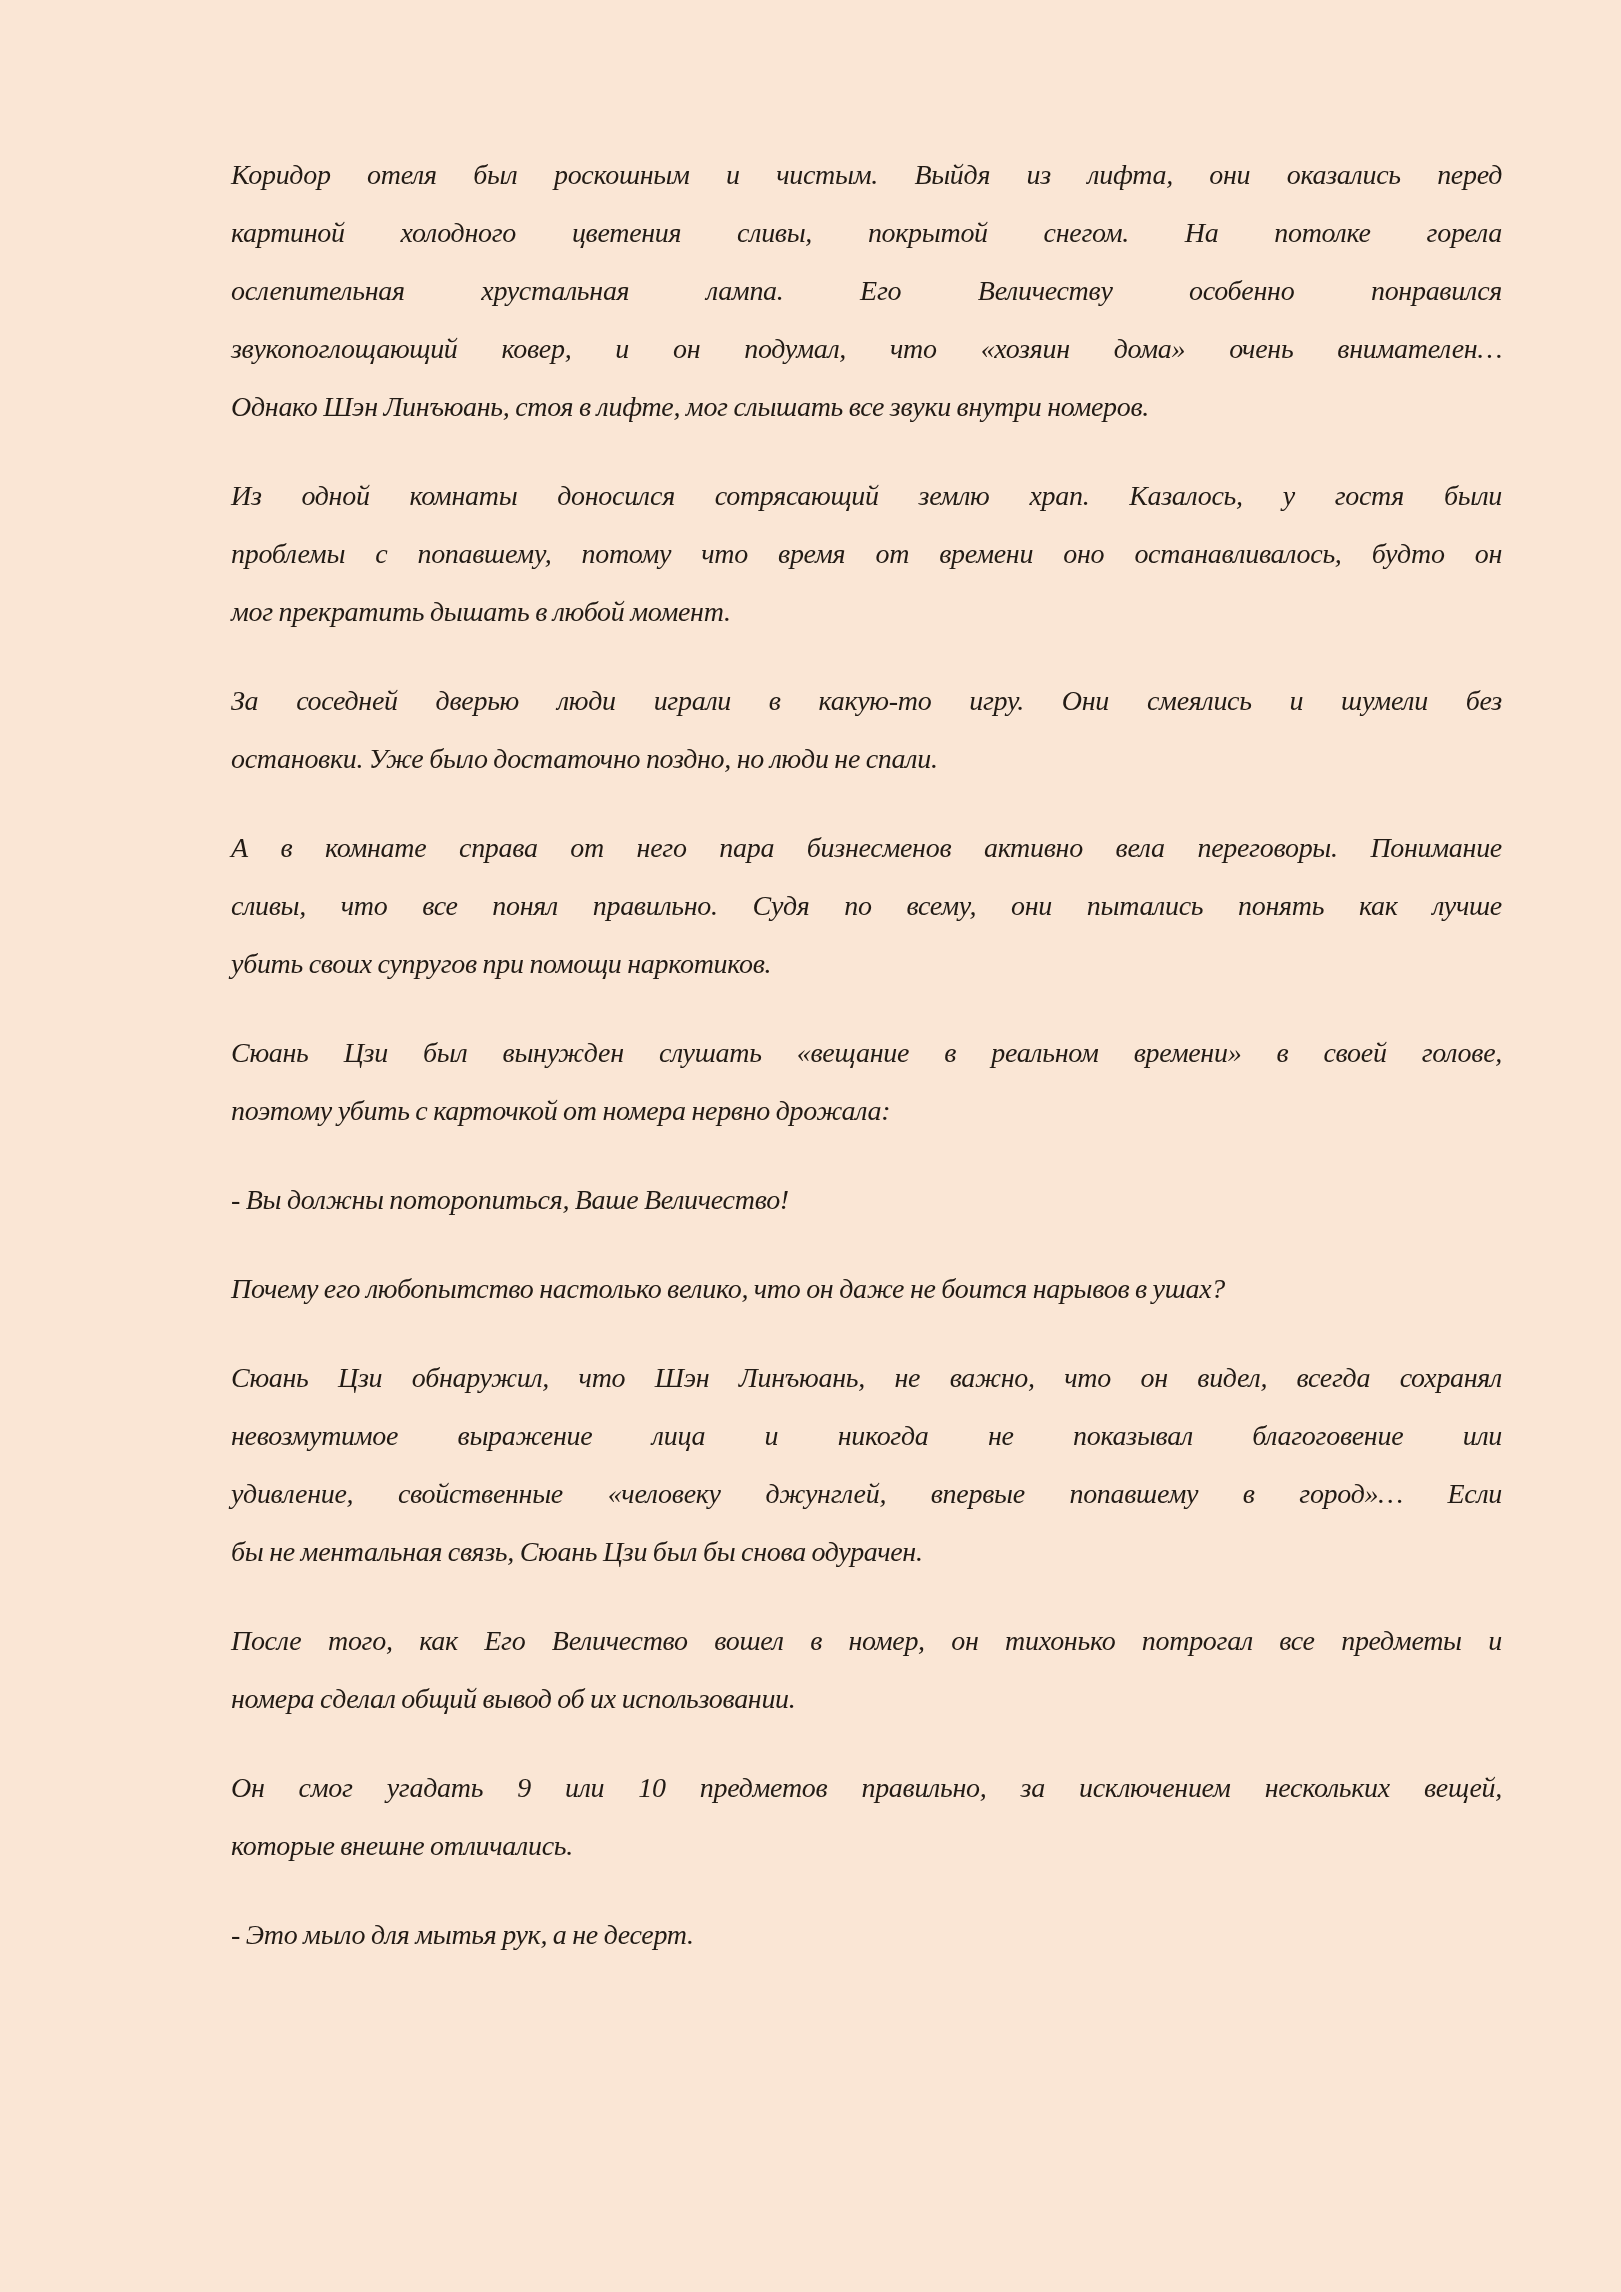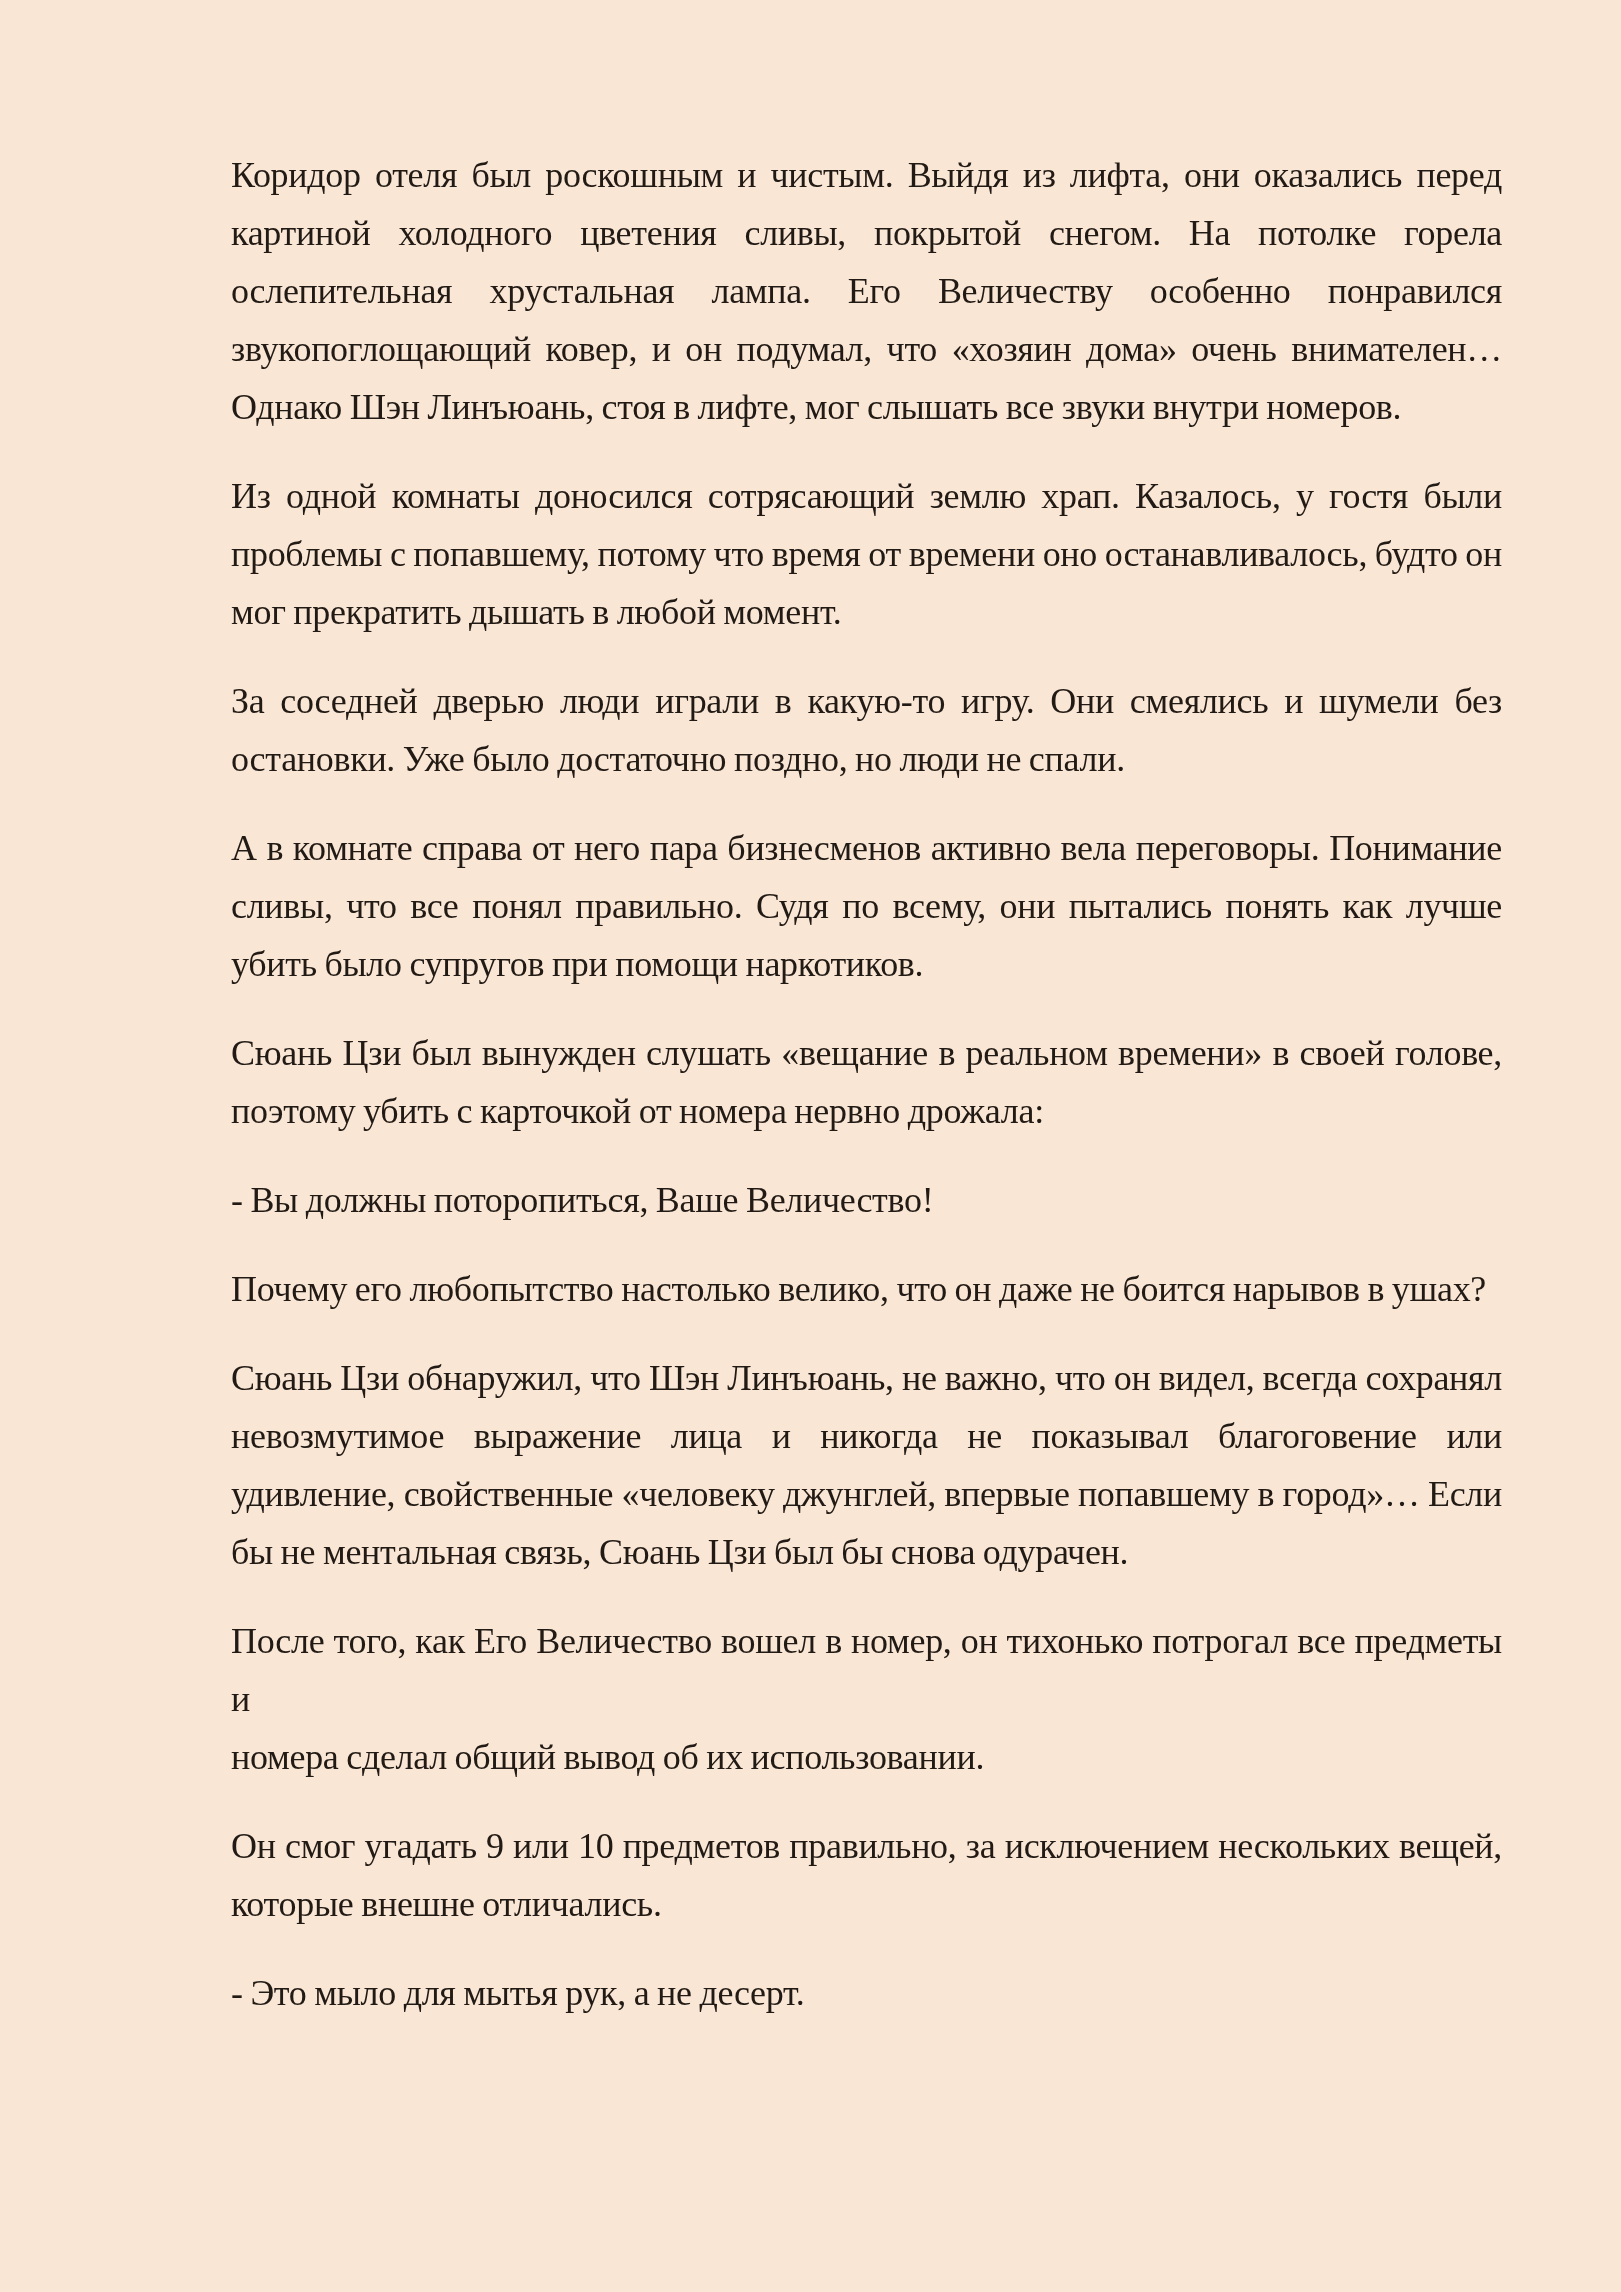--- a/index.html
+++ b/index.html
@@ -22,27 +22,28 @@
   .text-column {
     box-sizing: border-box;
     padding: 146px 119px 0 231px;
     width: 1621px;
   }
   .para {
     margin: 0 0 31px 0;
   }
   .line {
     display: block;
-    font-size: 36px;
+    font-size: 28px;
     line-height: 58px;
     letter-spacing: -0.3px;
     word-spacing: -1px;
     text-align: justify;
     text-align-last: justify;
     white-space: normal;
+    font-style: italic;
   }
   .line.last {
     text-align-last: left;
   }
 </style>
 </head>
 <body>
 
 <div class="page">
   <div class="text-column" id="text-column">
@@ -58,21 +59,21 @@
         <span class="line">проблемы с попавшему, потому что время от времени оно останавливалось, будто он</span>
         <span class="line last">мог прекратить дышать в любой момент.</span>
       </div>
       <div class="para">
         <span class="line">За соседней дверью люди играли в какую-то игру. Они смеялись и шумели без</span>
         <span class="line last">остановки. Уже было достаточно поздно, но люди не спали.</span>
       </div>
       <div class="para">
         <span class="line">А в комнате справа от него пара бизнесменов активно вела переговоры. Понимание</span>
         <span class="line">сливы, что все понял правильно. Судя по всему, они пытались понять как лучше</span>
-        <span class="line last">убить было супругов при помощи наркотиков.</span>
+        <span class="line last">убить своих супругов при помощи наркотиков.</span>
       </div>
       <div class="para">
         <span class="line">Сюань Цзи был вынужден слушать «вещание в реальном времени» в своей голове,</span>
         <span class="line last">поэтому убить с карточкой от номера нервно дрожала:</span>
       </div>
       <div class="para">
         <span class="line last">- Вы должны поторопиться, Ваше Величество!</span>
       </div>
       <div class="para">
         <span class="line last">Почему его любопытство настолько велико, что он даже не боится нарывов в ушах?</span>

